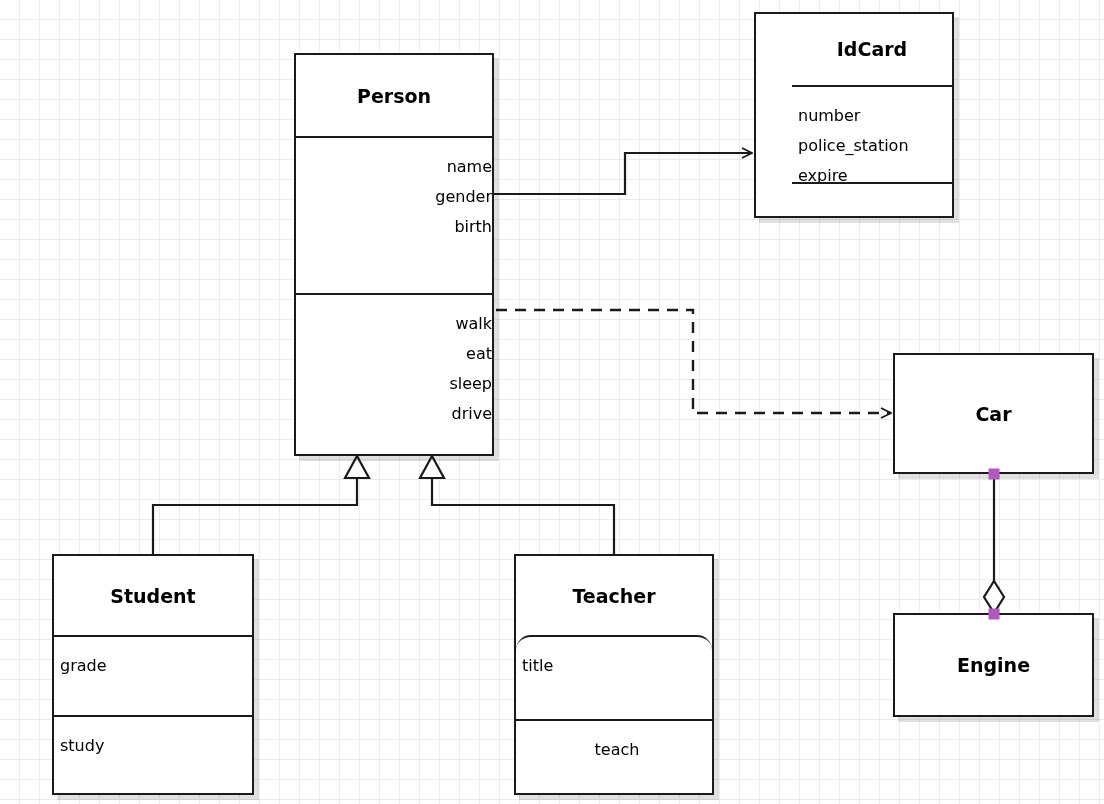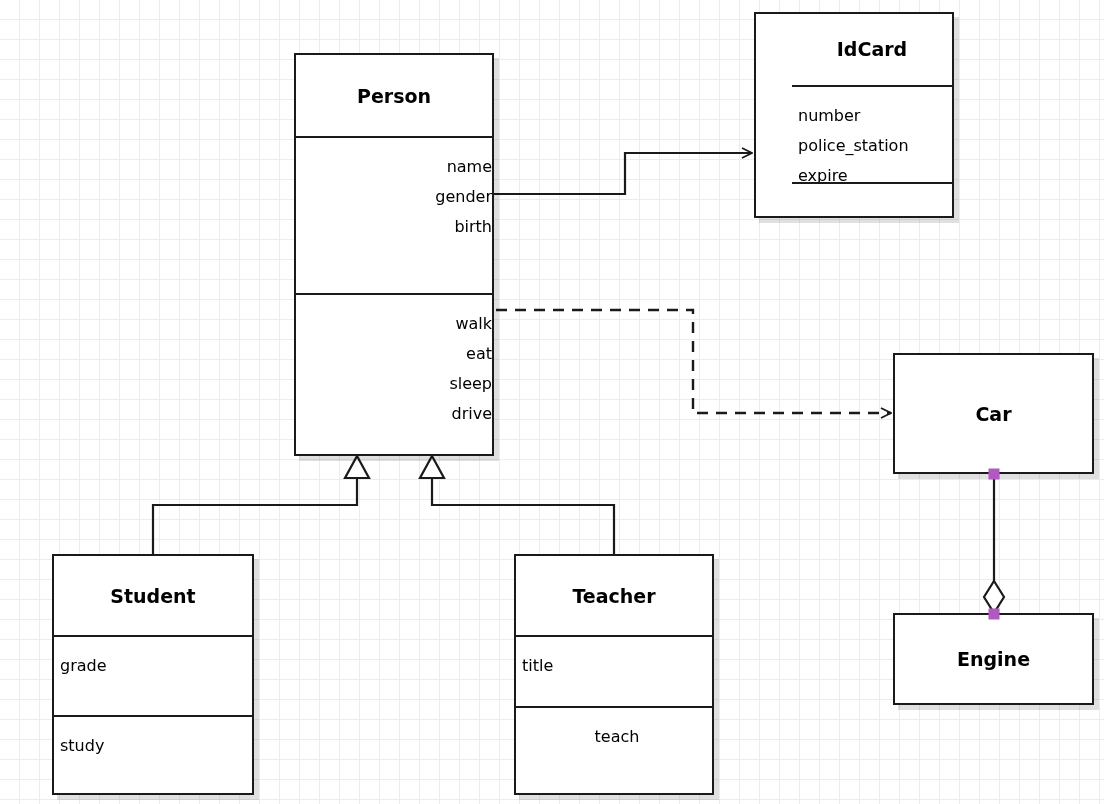--- a/index.html
+++ b/index.html
@@ -152,35 +152,35 @@
     </div>
     <div class="compartment cmp-list" style="flex:1 1 auto;">
       <div class="member">study</div>
     </div>
   </div>
 
   <div class="uml-class" style="left:514px; top:554px; width:200px; height:241px;">
     <div class="compartment cmp-title" style="height:79px;">
       <span>Teacher</span>
     </div>
-    <div class="compartment cmp-list" style="height:71px;">
+    <div class="compartment cmp-list" style="height:84px;border-radius:15px;">
       <div class="member">title</div>
     </div>
     <div class="compartment cmp-list" style="flex:1 1 auto;text-align:center;">
       <div class="member">teach</div>
     </div>
   </div>
 
   <div class="uml-class" style="left:893px; top:353px; width:201px; height:121px;">
     <div class="compartment cmp-title" style="flex:1 1 auto;">
       <span>Car</span>
     </div>
   </div>
 
-  <div class="uml-class" style="left:893px; top:613px; width:201px; height:92px;">
+  <div class="uml-class" style="left:893px; top:613px; width:201px; height:104px;">
     <div class="compartment cmp-title" style="flex:1 1 auto;">
       <span>Engine</span>
     </div>
   </div>
 
   <div class="handle" style="left:994px; top:474px;"></div>
   <div class="handle" style="left:994px; top:614px;"></div>
 
 </div>
 

